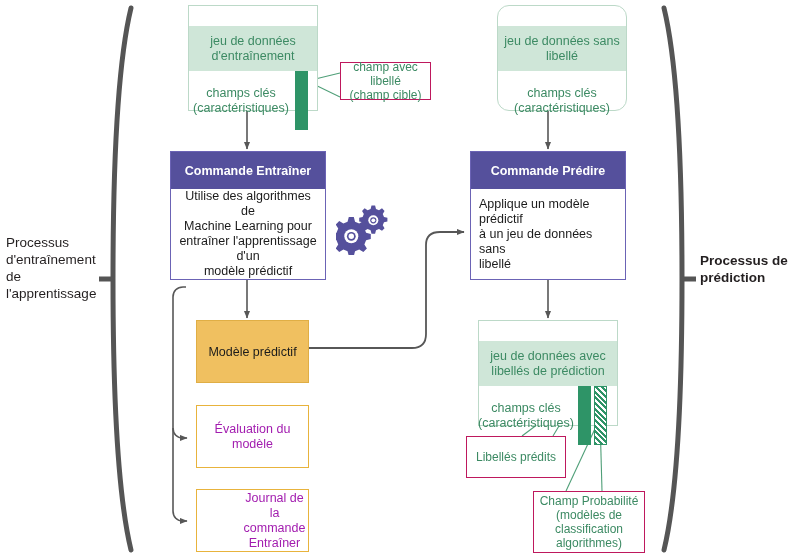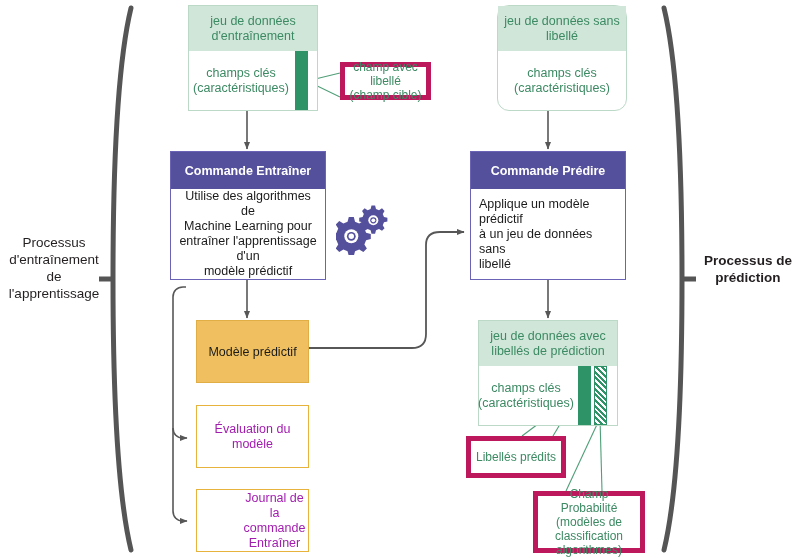--- a/index.html
+++ b/index.html
@@ -37,20 +37,21 @@
     background: #cfe6d8;
     color: #3c8a63;
     text-align: center;
     font-size: 12.5px;
     line-height: 15px;
     display: flex;
     align-items: center;
     justify-content: center;
     padding: 4px 6px;
     box-sizing: border-box;
+    margin-top: 20px;
   }
   .dataset-body {
     position: relative;
     color: #3c8a63;
     text-align: center;
     font-size: 12.5px;
     line-height: 15px;
     display: flex;
     align-items: center;
     justify-content: center;
@@ -121,39 +122,39 @@
     display: flex;
     align-items: center;
     justify-content: center;
     text-align: center;
     box-sizing: border-box;
   }
 
   
   .callout {
     background: #ffffff;
-    border: 5px solid #be185d;
+    border: 1px solid #be185d;
     color: #3c8a63;
     font-size: 12px;
     line-height: 14px;
     display: flex;
     align-items: center;
     justify-content: center;
     text-align: center;
     box-sizing: border-box;
     padding: 2px 4px;
   }
 
   
   .side-label {
     position: absolute;
     color: #231f20;
     font-size: 13.5px;
     line-height: 17px;
-    text-align: center;
+    text-align: left;
     box-sizing: border-box;
   }
 
   .gears {
     position: absolute;
   }
 </style>
 </head>
 <body>
 

